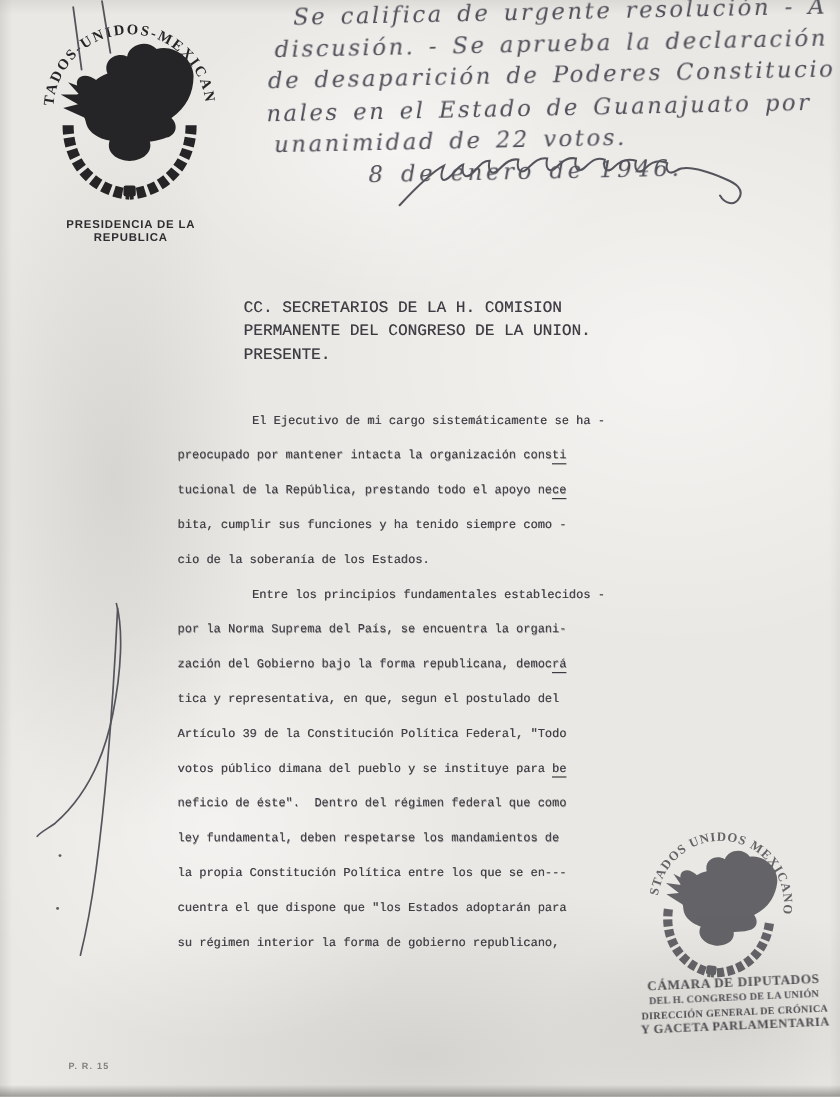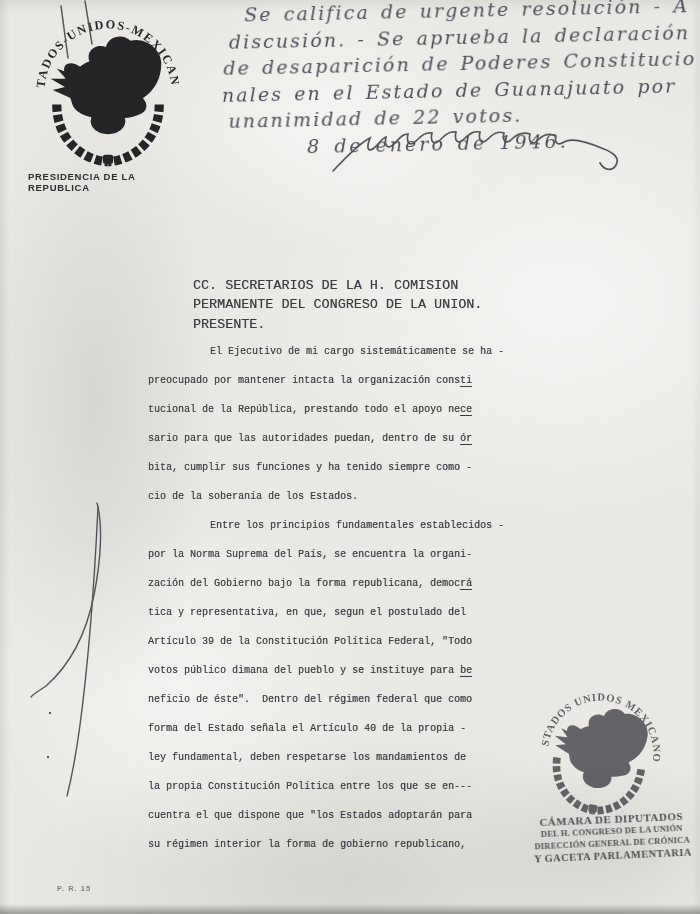--- a/index.html
+++ b/index.html
@@ -24,21 +24,21 @@
   }
   .page::after{
     content:""; position:absolute; left:0; right:0; bottom:0; height:10px;
     background:linear-gradient(180deg, transparent, rgba(105,103,99,.6));
     pointer-events:none;
   }
   
   .seal{position:absolute; left:26px; top:6px; filter:blur(.25px); opacity:.95;}
   .seal-ring{font-family:"Liberation Serif", serif; font-weight:700; font-size:12px; letter-spacing:1.6px;}
   .seal-caption{
-    position:absolute; left:28px; top:171px; width:162px; text-align:left;
+    position:absolute; left:28px; top:182px; width:162px; text-align:center;
     font:700 9.5px "Liberation Sans", sans-serif; letter-spacing:.7px; color:#2e2e32;
     filter:blur(.15px);
   }
   
   .handwriting{
     position:absolute; left:218px; top:2px; width:480px;
     font:italic 19px "DejaVu Serif", serif; color:var(--pen-ink);
     letter-spacing:2.1px; word-spacing:3px; line-height:26.5px;
     transform:rotate(-1.2deg); transform-origin:left top;
     filter:blur(.2px);
@@ -46,23 +46,23 @@
   .hw-line:nth-child(1){margin-left:26px;}
   .hw-line:nth-child(2){margin-left:10px;}
   .hw-line:nth-child(3){margin-left:4px;}
   .hw-line:nth-child(4){margin-left:2px;}
   .hw-line:nth-child(5){margin-left:8px;}
   .hw-line:nth-child(6){margin-left:86px; letter-spacing:3px;}
   
   .penmarks{position:absolute; left:0; top:0; pointer-events:none;}
   
   .address{
-    position:absolute; left:193px; top:248px;
+    position:absolute; left:203px; top:248px;
     font-family:"Liberation Mono", monospace; font-size:13.4px; line-height:19.3px;
-    color:var(--type-ink); text-shadow:.3px .3px .4px rgba(50,50,58,.55); white-space:pre;margin-top:28px;
+    color:var(--type-ink); text-shadow:.3px .3px .4px rgba(50,50,58,.55); white-space:pre;
   }
   .body-text{
     position:absolute; left:148px; top:337px;
     font-family:"Liberation Mono", monospace; font-size:10px; line-height:29px;
     color:var(--type-ink); text-shadow:.35px .35px .45px rgba(50,50,58,.5);
   }
   .tl{white-space:pre; height:29px;}
   .tl.indent{padding-left:62px;}
   .tl .u{border-bottom:1.5px solid currentColor;}
   
@@ -134,31 +134,29 @@
       <circle cx="48" cy="757" r="1.2"></circle>
     </g>
   </svg>
 
   <div class="address" id="address"><div class="ad-line">CC. SECRETARIOS DE LA H. COMISION</div><div class="ad-line">PERMANENTE DEL CONGRESO DE LA UNION.</div><div class="ad-line">PRESENTE.</div></div>
 
   <div class="body-text" id="bodytext">
       <div class="tl indent">El Ejecutivo de mi cargo sistemáticamente se ha -</div>
       <div class="tl"><span>preocupado por mantener intacta la organización cons</span><span class="u">ti</span></div>
       <div class="tl"><span>tucional de la República, prestando todo el apoyo ne</span><span class="u">ce</span></div>
-      <div class="tl"><span>sario para que las autoridades puedan, dentro de su </span><span class="u">ór</span></div>
       <div class="tl">bita, cumplir sus funciones y ha tenido siempre como -</div>
       <div class="tl">cio de la soberanía de los Estados.</div>
       <div class="tl indent">Entre los principios fundamentales establecidos -</div>
       <div class="tl">por la Norma Suprema del País, se encuentra la organi-</div>
       <div class="tl"><span>zación del Gobierno bajo la forma republicana, democ</span><span class="u">rá</span></div>
       <div class="tl">tica y representativa, en que, segun el postulado del</div>
       <div class="tl">Artículo 39 de la Constitución Política Federal, "Todo</div>
       <div class="tl"><span>votos público dimana del pueblo y se instituye para </span><span class="u">be</span></div>
       <div class="tl">neficio de éste".  Dentro del régimen federal que como</div>
-      <div class="tl">forma del Estado señala el Artículo 40 de la propia -</div>
       <div class="tl">ley fundamental, deben respetarse los mandamientos de</div>
       <div class="tl">la propia Constitución Política entre los que se en---</div>
       <div class="tl">cuentra el que dispone que "los Estados adoptarán para</div>
       <div class="tl">su régimen interior la forma de gobierno republicano,</div>
     </div>
 
   <svg class="stamp-seal" width="136" height="136" viewBox="0 0 160 160">
     <g transform="rotate(8 80 80)" opacity="0.78">
       <path id="stampArc" d="M18,84 A62,62 0 0 1 142,84" fill="none"></path>
       <use href="#emblem" color="#3e3e44"></use>

